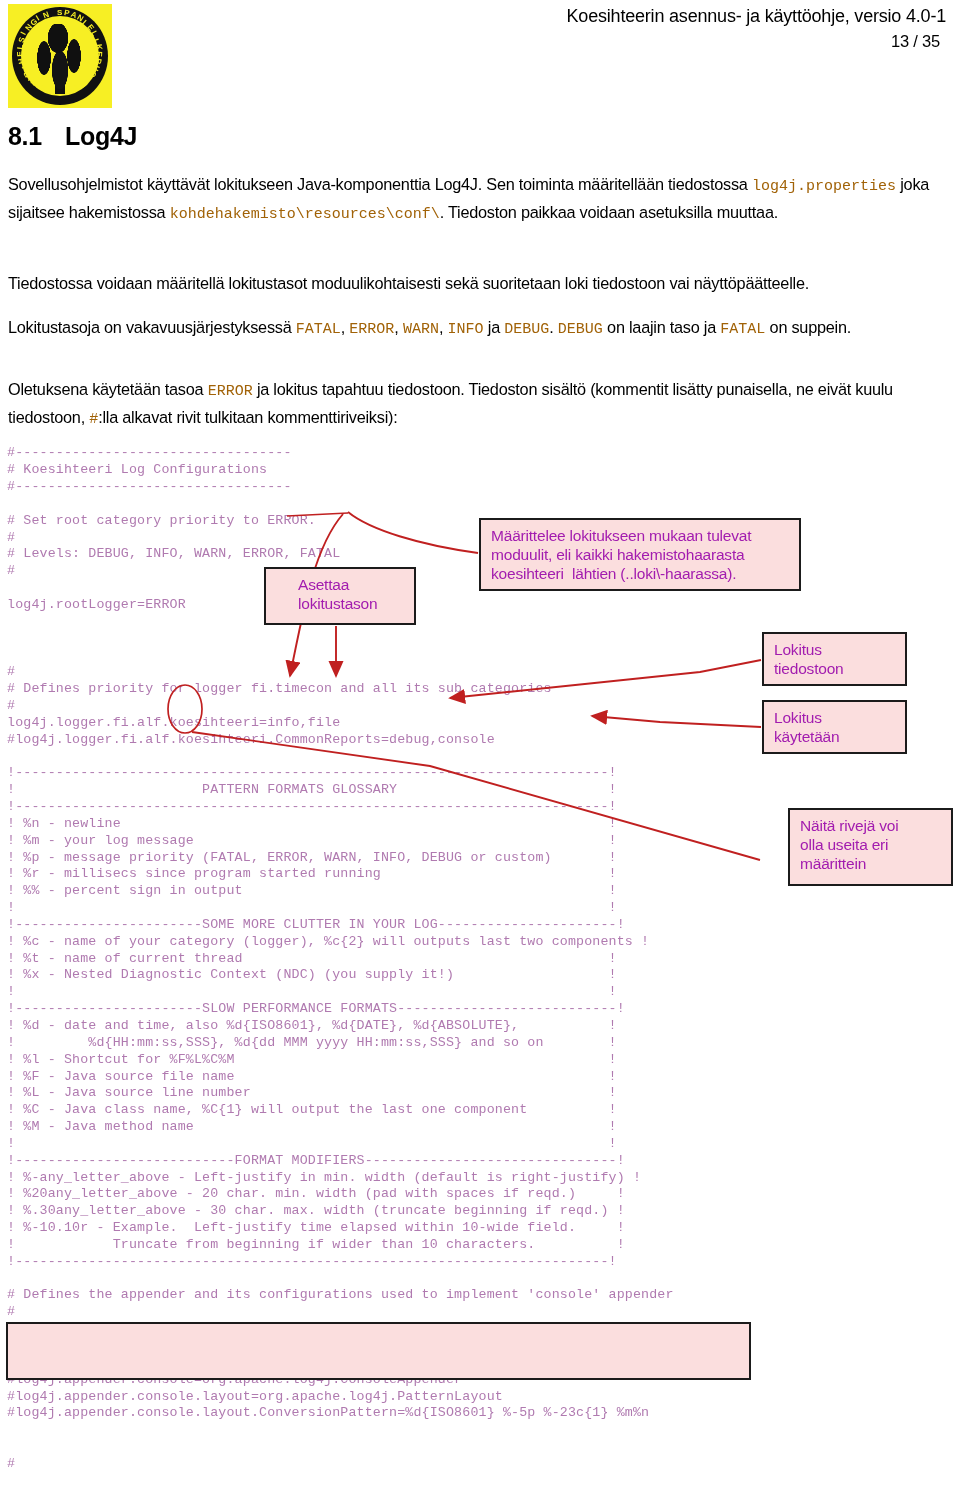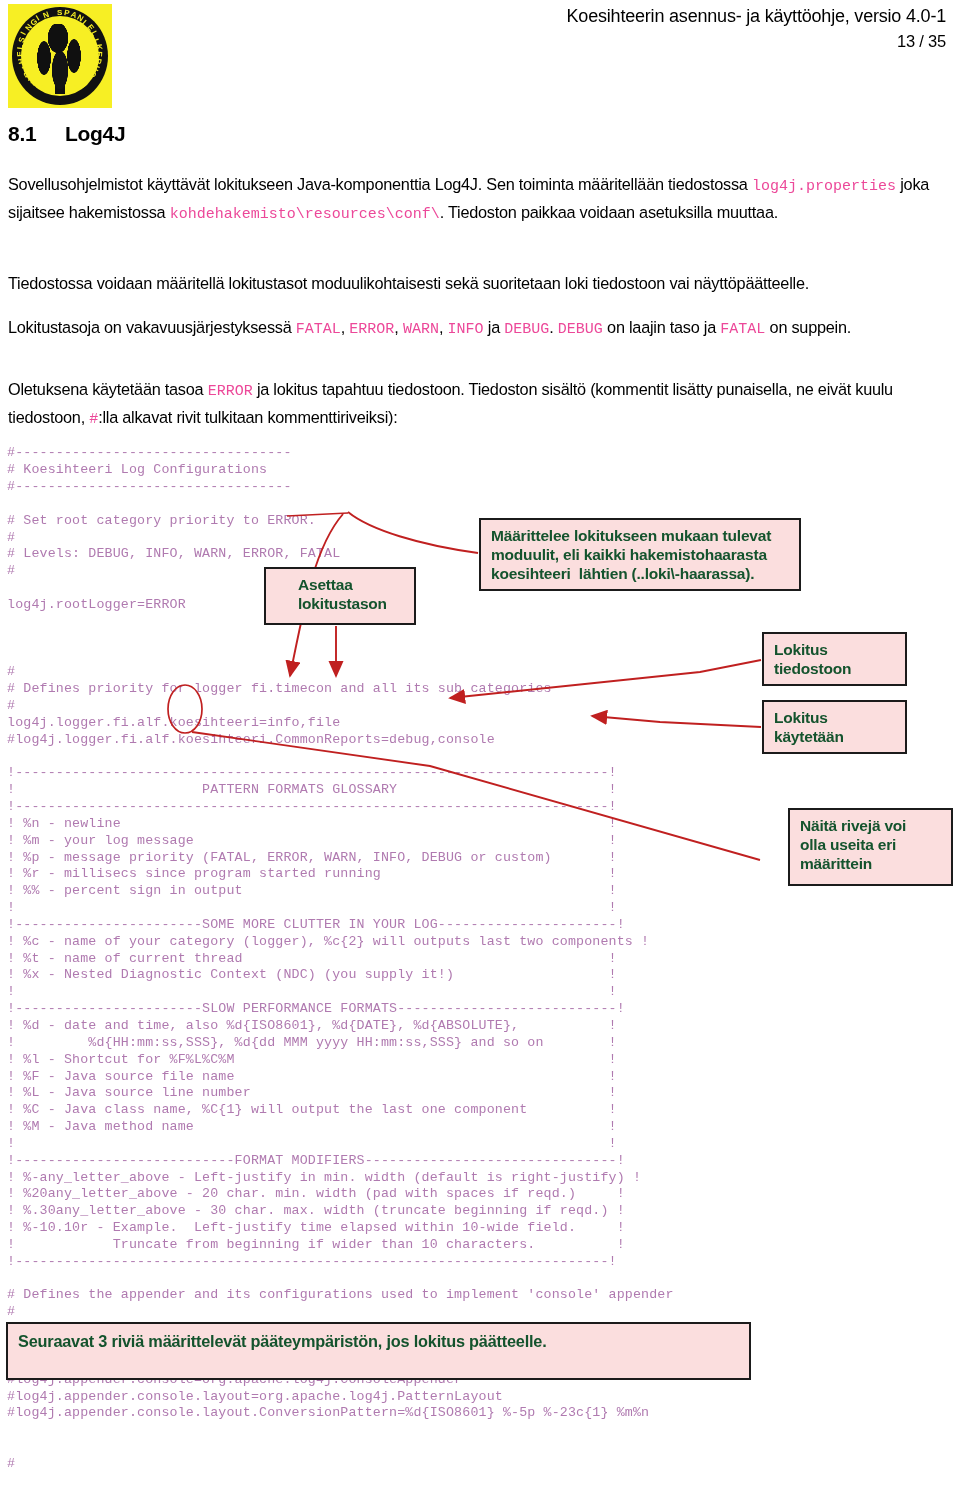--- a/index.html
+++ b/index.html
@@ -91,54 +91,54 @@
     right: 14px;
     top: 4px;
     text-align: right;
     font-size: 18px;
     line-height: 25px;
     letter-spacing: -0.2px;
     white-space: nowrap;
   }
   #page-num {
     position: absolute;
-    right: 14px;
+    right: 20px;
     top: 29px;
     text-align: right;
     font-size: 16.5px;
     line-height: 25px;
     letter-spacing: -0.2px;
     white-space: nowrap;
   }
 
   
   #section-heading {
     position: absolute;
     left: 8px;
     top: 122px;
-    font-size: 21px;
+    font-size: 25px;
     font-weight: bold;
     letter-spacing: -0.3px;
     white-space: pre;
   }
   #section-heading .num { display: inline-block; width: 57px; }
 
   
   .para {
     position: absolute;
     left: 8px;
     width: 936px;
     font-size: 16.3px;
     line-height: 25.5px;
     letter-spacing: -0.25px;
     text-align: left;
   }
   .mono-inline {
     font-family: "Liberation Mono", "DejaVu Sans Mono", monospace;
-    color: #ec4899;
+    color: #a16207;
     font-size: 15px;
     letter-spacing: 0;
   }
   #para1 { top: 172px; }
   #para2 { top: 271px; }
   #para3 { top: 315px; }
   #para4 { top: 377px; }
 
   
   #code-block {
@@ -154,28 +154,27 @@
     letter-spacing: 0.15px;
   }
   #code-block .ln { display: block; height: 16.85px; }
 
   
   .callout {
     position: absolute;
     background: #fbdede;
     border: 2px solid #1b1b1b;
     box-sizing: border-box;
-    color: #14532d;
+    color: #a21caf;
     font-family: "Liberation Sans", sans-serif;
     font-size: 15.5px;
     line-height: 19px;
     letter-spacing: -0.2px;
     padding: 6px 8px 6px 10px;
     z-index: 20;
-    font-weight: bold;
   }
   .callout .cl { display: block; white-space: pre; }
 
   #callout-moduulit { left: 479px; top: 518px; width: 322px; }
   #callout-asettaa  { left: 264px; top: 567px; width: 152px; height: 58px; padding-left: 32px; }
   #callout-tiedostoon { left: 762px; top: 632px; width: 145px; height: 54px; }
   #callout-paatteelle { left: 762px; top: 700px; width: 145px; height: 54px; }
   #callout-useita   { left: 788px; top: 808px; width: 165px; height: 78px; }
   #callout-seuraavat {
     left: 6px; top: 1322px; width: 745px; height: 58px;
@@ -298,14 +297,13 @@
   <span class="cl">käytetään</span>
 </div>
 
 <div class="callout" id="callout-useita">
   <span class="cl">Näitä rivejä voi</span>
   <span class="cl">olla useita eri</span>
   <span class="cl">määrittein</span>
 </div>
 
 <div class="callout" id="callout-seuraavat">
-  <span class="cl">Seuraavat 3 riviä määrittelevät pääteympäristön, jos lokitus päätteelle.</span>
 </div>
 
 </body></html>

